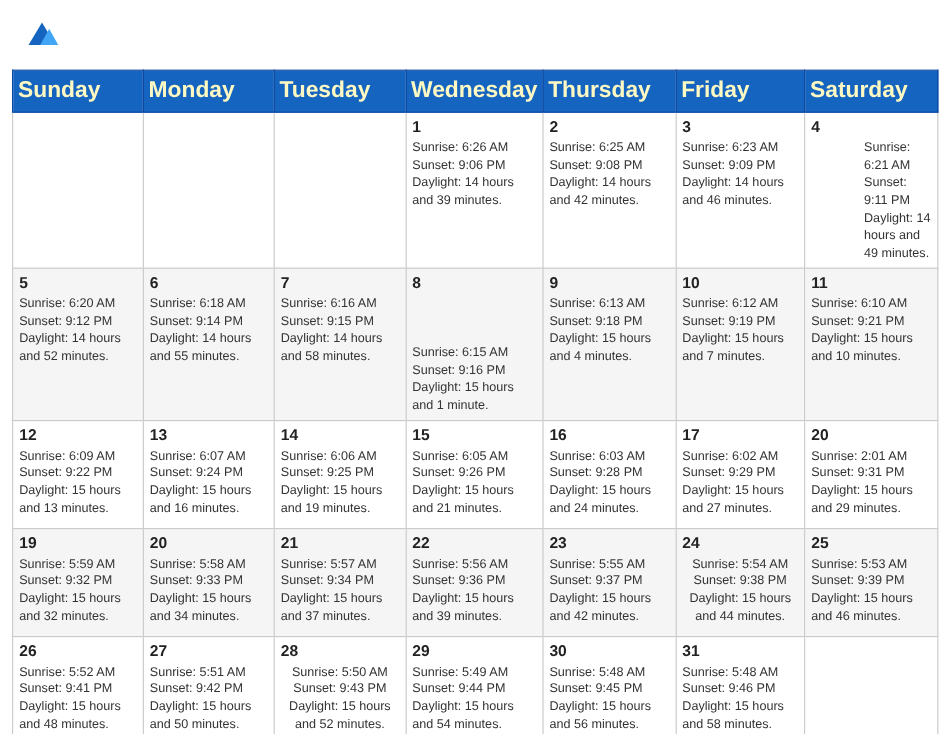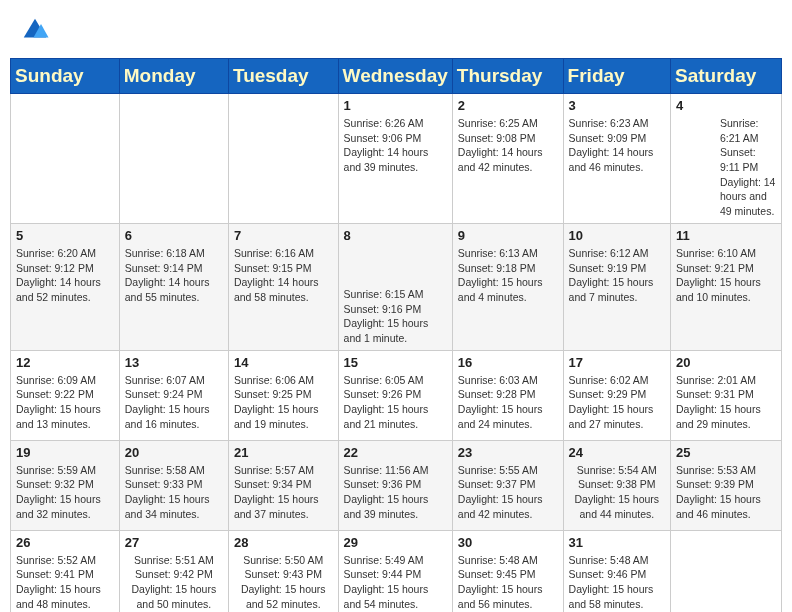--- a/index.html
+++ b/index.html
@@ -263,21 +263,21 @@
 Daylight: 15 hours and 34 minutes.</div>
         </td>
         <td>
           <div class="day-number">21</div>
           <div class="day-info" style="white-space: pre-line;">Sunrise: 5:57 AM
 Sunset: 9:34 PM
 Daylight: 15 hours and 37 minutes.</div>
         </td>
         <td>
           <div class="day-number">22</div>
-          <div class="day-info" style="white-space: pre-line;">Sunrise: 11:56 AM
+          <div class="day-info" style="white-space: pre-line;">Sunrise: 5:56 AM
 Sunset: 9:36 PM
 Daylight: 15 hours and 39 minutes.</div>
         </td>
         <td>
           <div class="day-number">23</div>
           <div class="day-info" style="white-space: pre-line;">Sunrise: 5:55 AM
 Sunset: 9:37 PM
 Daylight: 15 hours and 42 minutes.</div>
         </td>
         <td>
@@ -295,21 +295,21 @@
       </tr>
       <tr>
         <td>
           <div class="day-number">26</div>
           <div class="day-info" style="white-space: pre-line;">Sunrise: 5:52 AM
 Sunset: 9:41 PM
 Daylight: 15 hours and 48 minutes.</div>
         </td>
         <td>
           <div class="day-number">27</div>
-          <div class="day-info" style="white-space: pre-line; text-align: center;">Sunrise: 5:51 AM
+          <div class="day-info" style="white-space: pre-line;">Sunrise: 5:51 AM
 Sunset: 9:42 PM
 Daylight: 15 hours and 50 minutes.</div>
         </td>
         <td>
           <div class="day-number">28</div>
           <div class="day-info" style="white-space: pre-line; text-align: center;">Sunrise: 5:50 AM
 Sunset: 9:43 PM
 Daylight: 15 hours and 52 minutes.</div>
         </td>
         <td>

